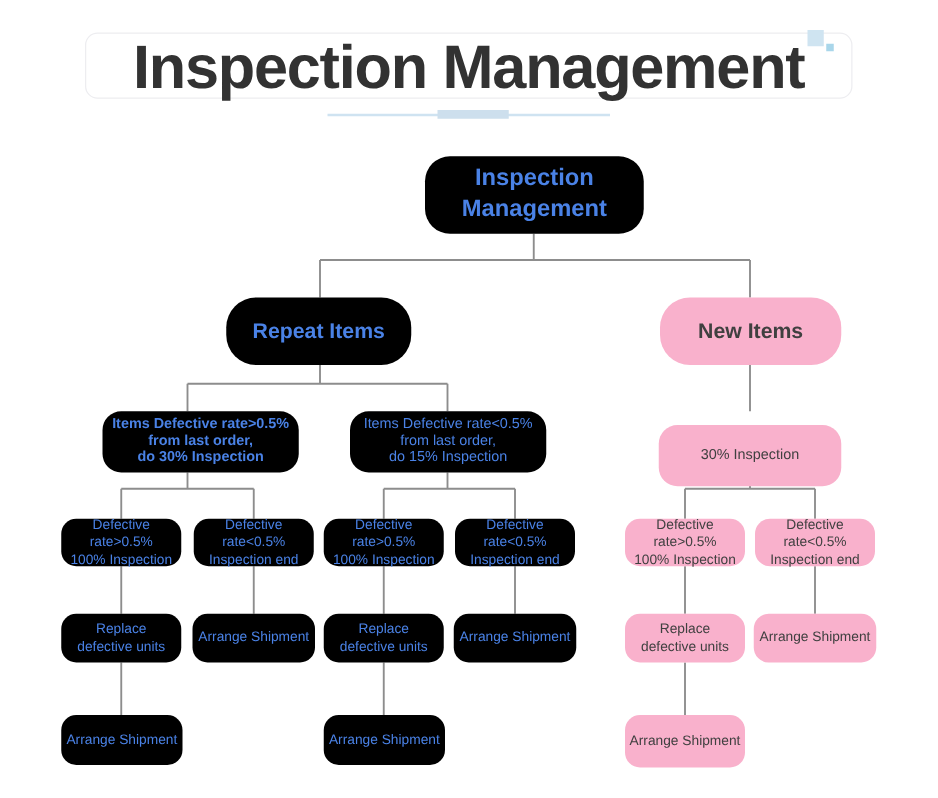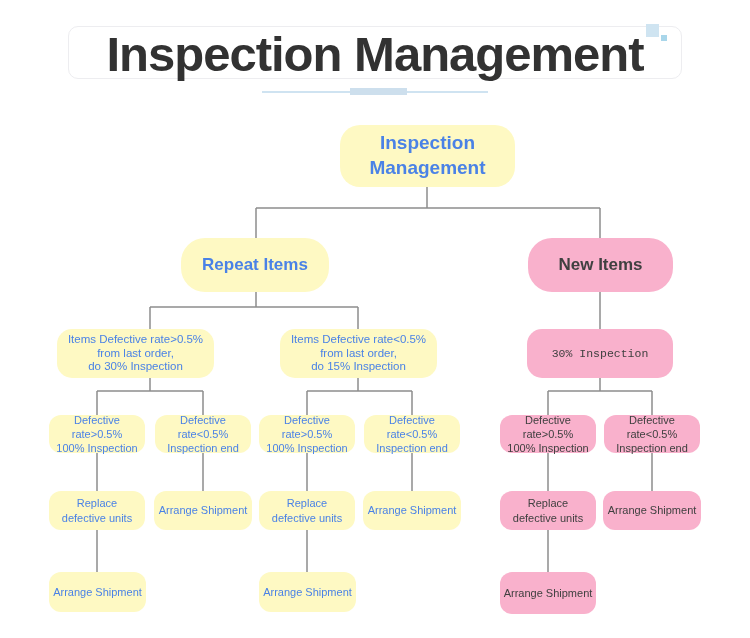--- a/index.html
+++ b/index.html
@@ -22,21 +22,21 @@
   .deco-sq-big { position:absolute; left:646px; top:24px; width:13px; height:13px; background:#cfe4f1; }
   .deco-sq-small { position:absolute; left:661px; top:35px; width:6px; height:6px; background:#a9d6ea; }
 
   
   .connectors { position:absolute; left:0; top:0; width:750px; height:638px; }
 
   
   .node {
     position:absolute; display:flex; align-items:center; justify-content:center;
     text-align:center; white-space:pre-line;
-    background:#fef9c3; color:#4a82e6; border-radius:14px;
+    background:#000000; color:#4a82e6; border-radius:14px;
     line-height:1.3;
   }
   .node.pink { background:#f9b1cc; color:#404040; }
   .node.root { font-size:19px; font-weight:bold; border-radius:20px; }
   .node.lvl2 { font-size:17px; font-weight:bold; border-radius:24px; }
   .node.lvl3 { font-size:11.5px; line-height:1.18; border-radius:15px; }
   .node.sm   { font-size:11px; line-height:1.3; border-radius:12px; }
 </style>
 </head>
 <body>
@@ -62,27 +62,27 @@
       M412 453 L412 491 M548 453 L548 491  M652 453 L652 491
       M97 530 L97 572   M307 530 L307 572  M548 530 L548 572"></path>
   </svg>
 
   <div class="node root" style="left:340px; top:125px; width:175px; height:62px;">Inspection
 Management</div>
 
   <div class="node lvl2" style="left:181px; top:238px; width:148px; height:54px;">Repeat Items</div>
   <div class="node lvl2 pink" style="left:528px; top:238px; width:145px; height:54px;">New Items</div>
 
-  <div class="node lvl3" style="left:57px; top:329px; width:157px; height:49px;">Items Defective rate&gt;0.5%
+  <div class="node lvl3" style="left:82px; top:329px; width:157px; height:49px;font-weight:bold;">Items Defective rate&gt;0.5%
 from last order,
 do 30% Inspection</div>
   <div class="node lvl3" style="left:280px; top:329px; width:157px; height:49px;">Items Defective rate&lt;0.5%
 from last order,
 do 15% Inspection</div>
-  <div class="node lvl3 pink" style="left:527px; top:329px; width:146px; height:49px;font-family:Liberation Mono, monospace;">30% Inspection</div>
+  <div class="node lvl3 pink" style="left:527px; top:340px; width:146px; height:49px;">30% Inspection</div>
 
   <div class="node sm" style="left:49px; top:415px; width:96px; height:38px;">Defective rate&gt;0.5%
 100% Inspection</div>
   <div class="node sm" style="left:155px; top:415px; width:96px; height:38px;">Defective rate&lt;0.5%
 Inspection end</div>
   <div class="node sm" style="left:259px; top:415px; width:96px; height:38px;">Defective rate&gt;0.5%
 100% Inspection</div>
   <div class="node sm" style="left:364px; top:415px; width:96px; height:38px;">Defective rate&lt;0.5%
 Inspection end</div>
   <div class="node sm pink" style="left:500px; top:415px; width:96px; height:38px;">Defective rate&gt;0.5%

